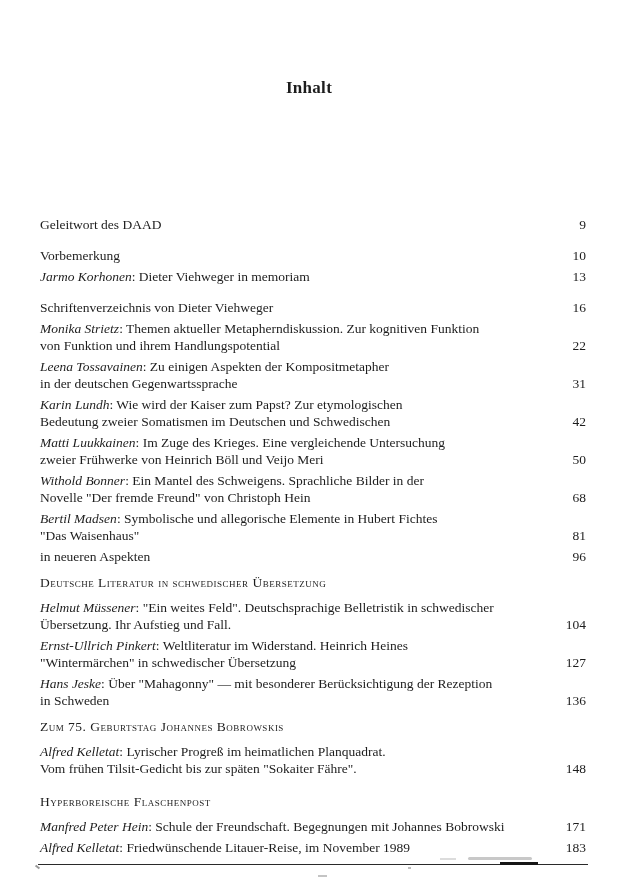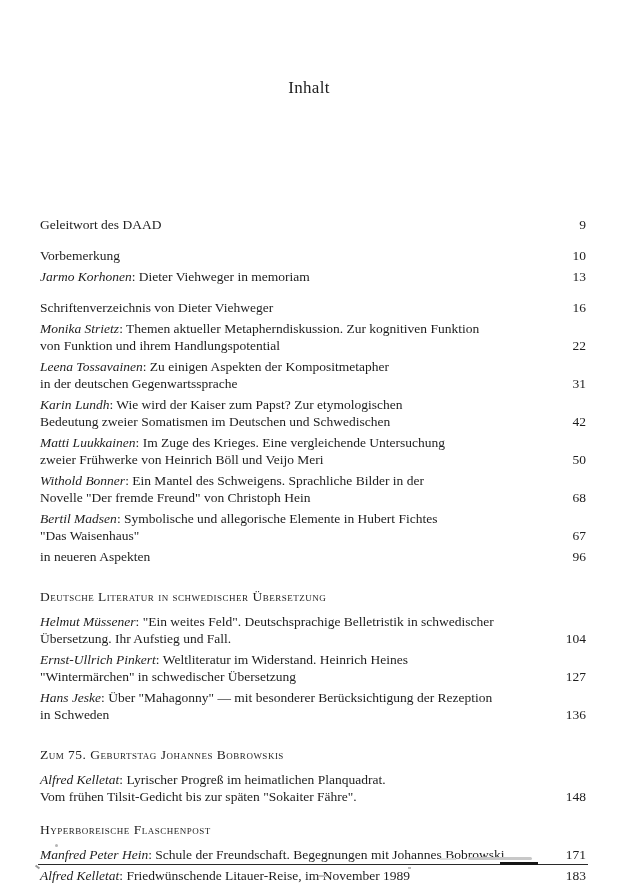--- a/index.html
+++ b/index.html
@@ -14,34 +14,34 @@
     background: #ffffff;
     color: #1d1d1d;
     overflow: hidden;
     margin: 0;
   }
   .title {
     padding-top: 78px;
     text-align: center;
     font-size: 17px;
     line-height: 20px;
-    font-weight: 400;
+    font-weight: 700;
     letter-spacing: 0.3px;
   }
   .toc {
     margin: 118px 0 0 40px;
     width: 546px;
     font-size: 13.5px;
     line-height: 17px;
   }
   .row { margin: 0; }
   .row.entry { display: flex; margin-top: 34px; }
   .row.tight  { margin-top: 14px; }
   .row.normal { margin-top: 4px; }
-  .row.section { margin-top: 23px; margin-bottom: 8px; }
+  .row.section { margin-top: 9px; margin-bottom: 8px; }
   .row.section.xgap { margin-top: 16px; }
   .entry .text { flex: 1 1 auto; min-width: 0; }
   .line { white-space: nowrap; }
   .author { font-style: italic; }
   .page-num {
     flex: 0 0 auto;
     min-width: 42px;
     text-align: right;
     align-self: flex-end;
   }
@@ -158,21 +158,21 @@
       <div class="page-num">68</div>
     </div>
 
     <div class="row entry normal">
       <div class="text">
         <div class="line line1">
           <span class="author">Bertil Madsen</span><span class="rest">: Symbolische und allegorische Elemente in Hubert Fichtes</span>
         </div>
         <div class="line line2">"Das Waisenhaus"</div>
       </div>
-      <div class="page-num">67</div>
+      <div class="page-num">81</div>
     </div>
 
     <div class="row entry normal">
       <div class="text">
         <div class="line line2">in neueren Aspekten</div>
       </div>
       <div class="page-num">96</div>
     </div>
 
     <div class="row section">

